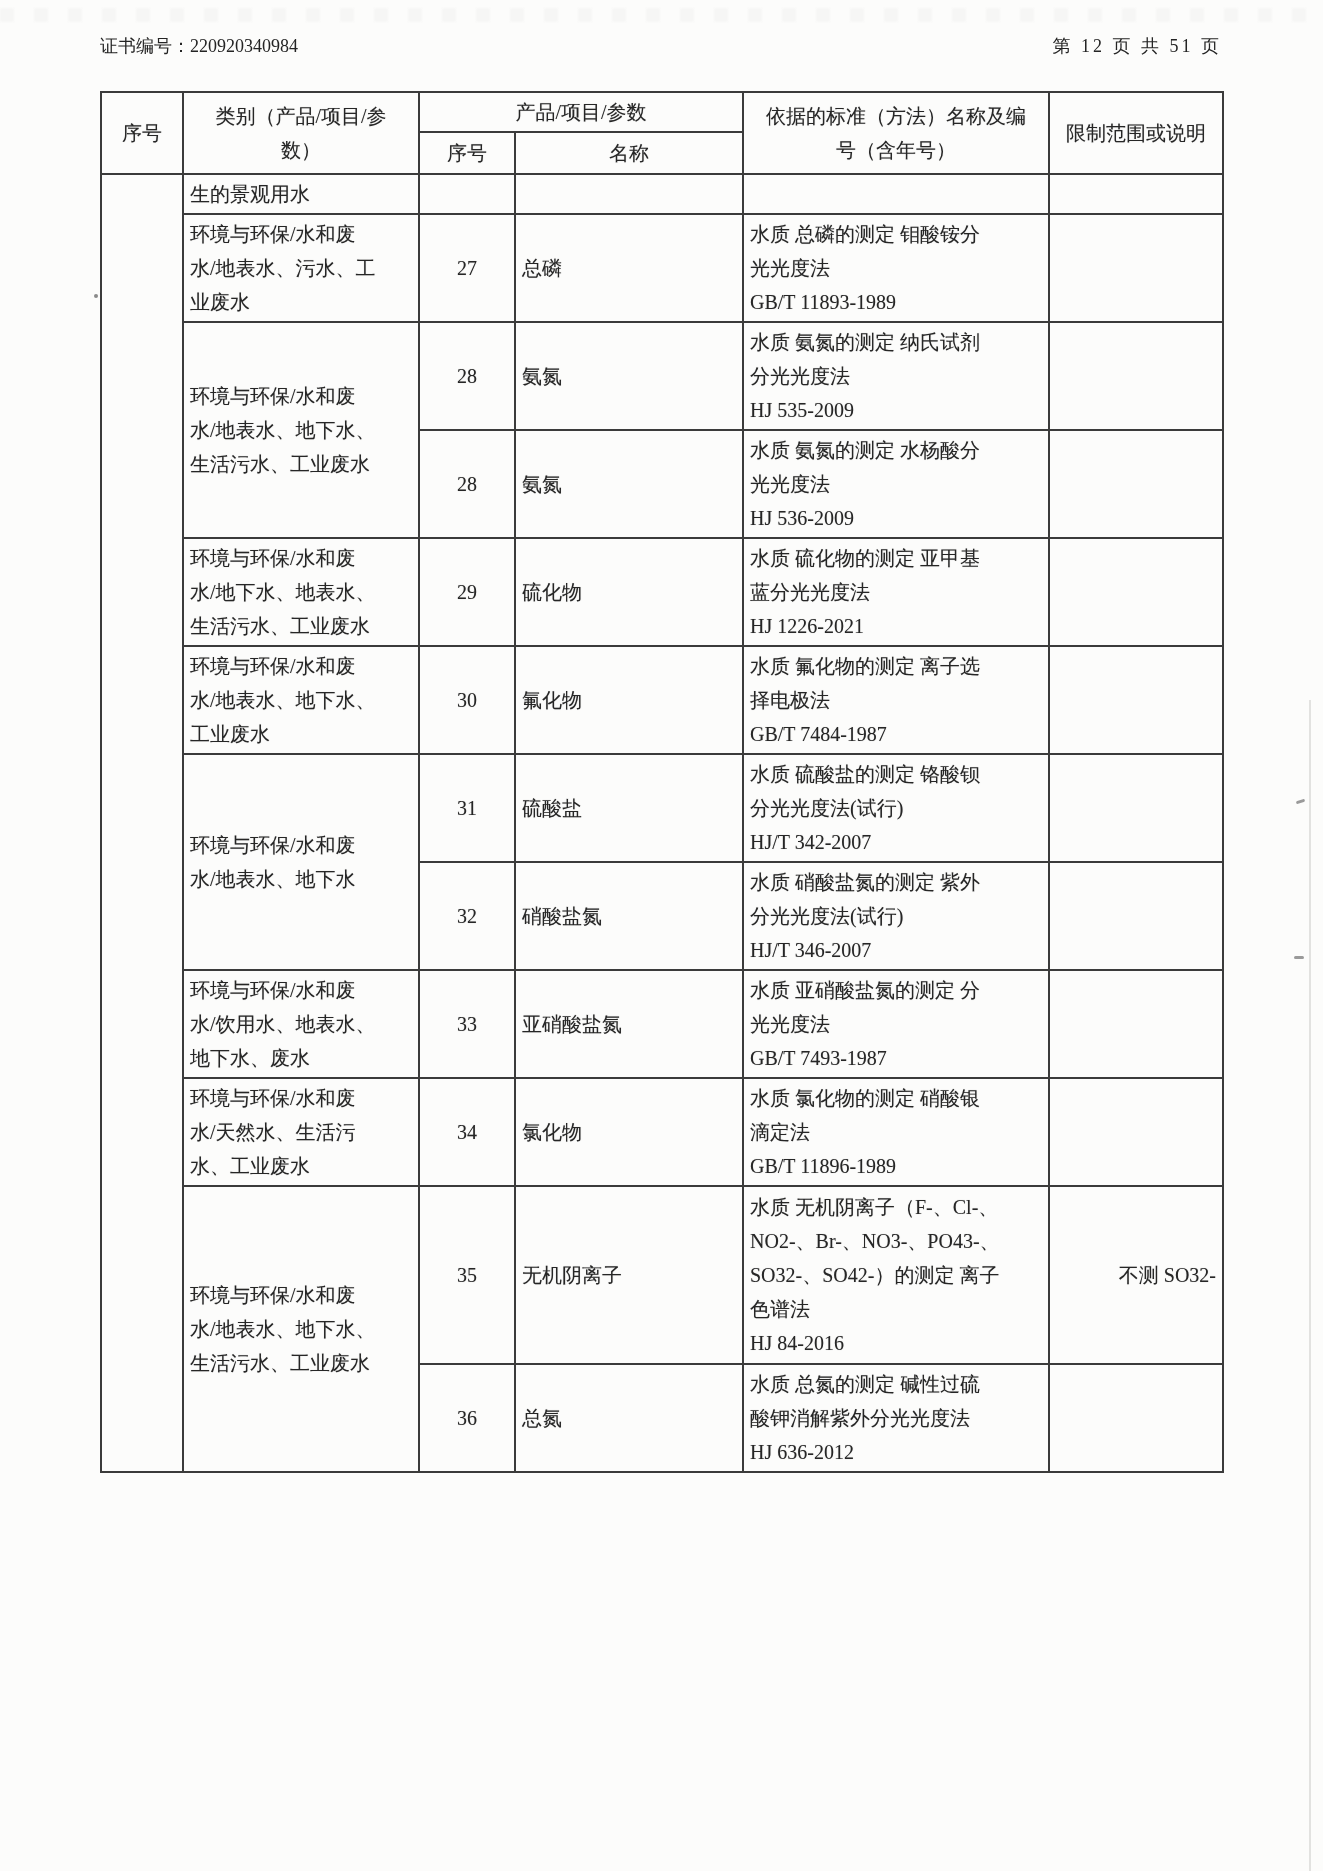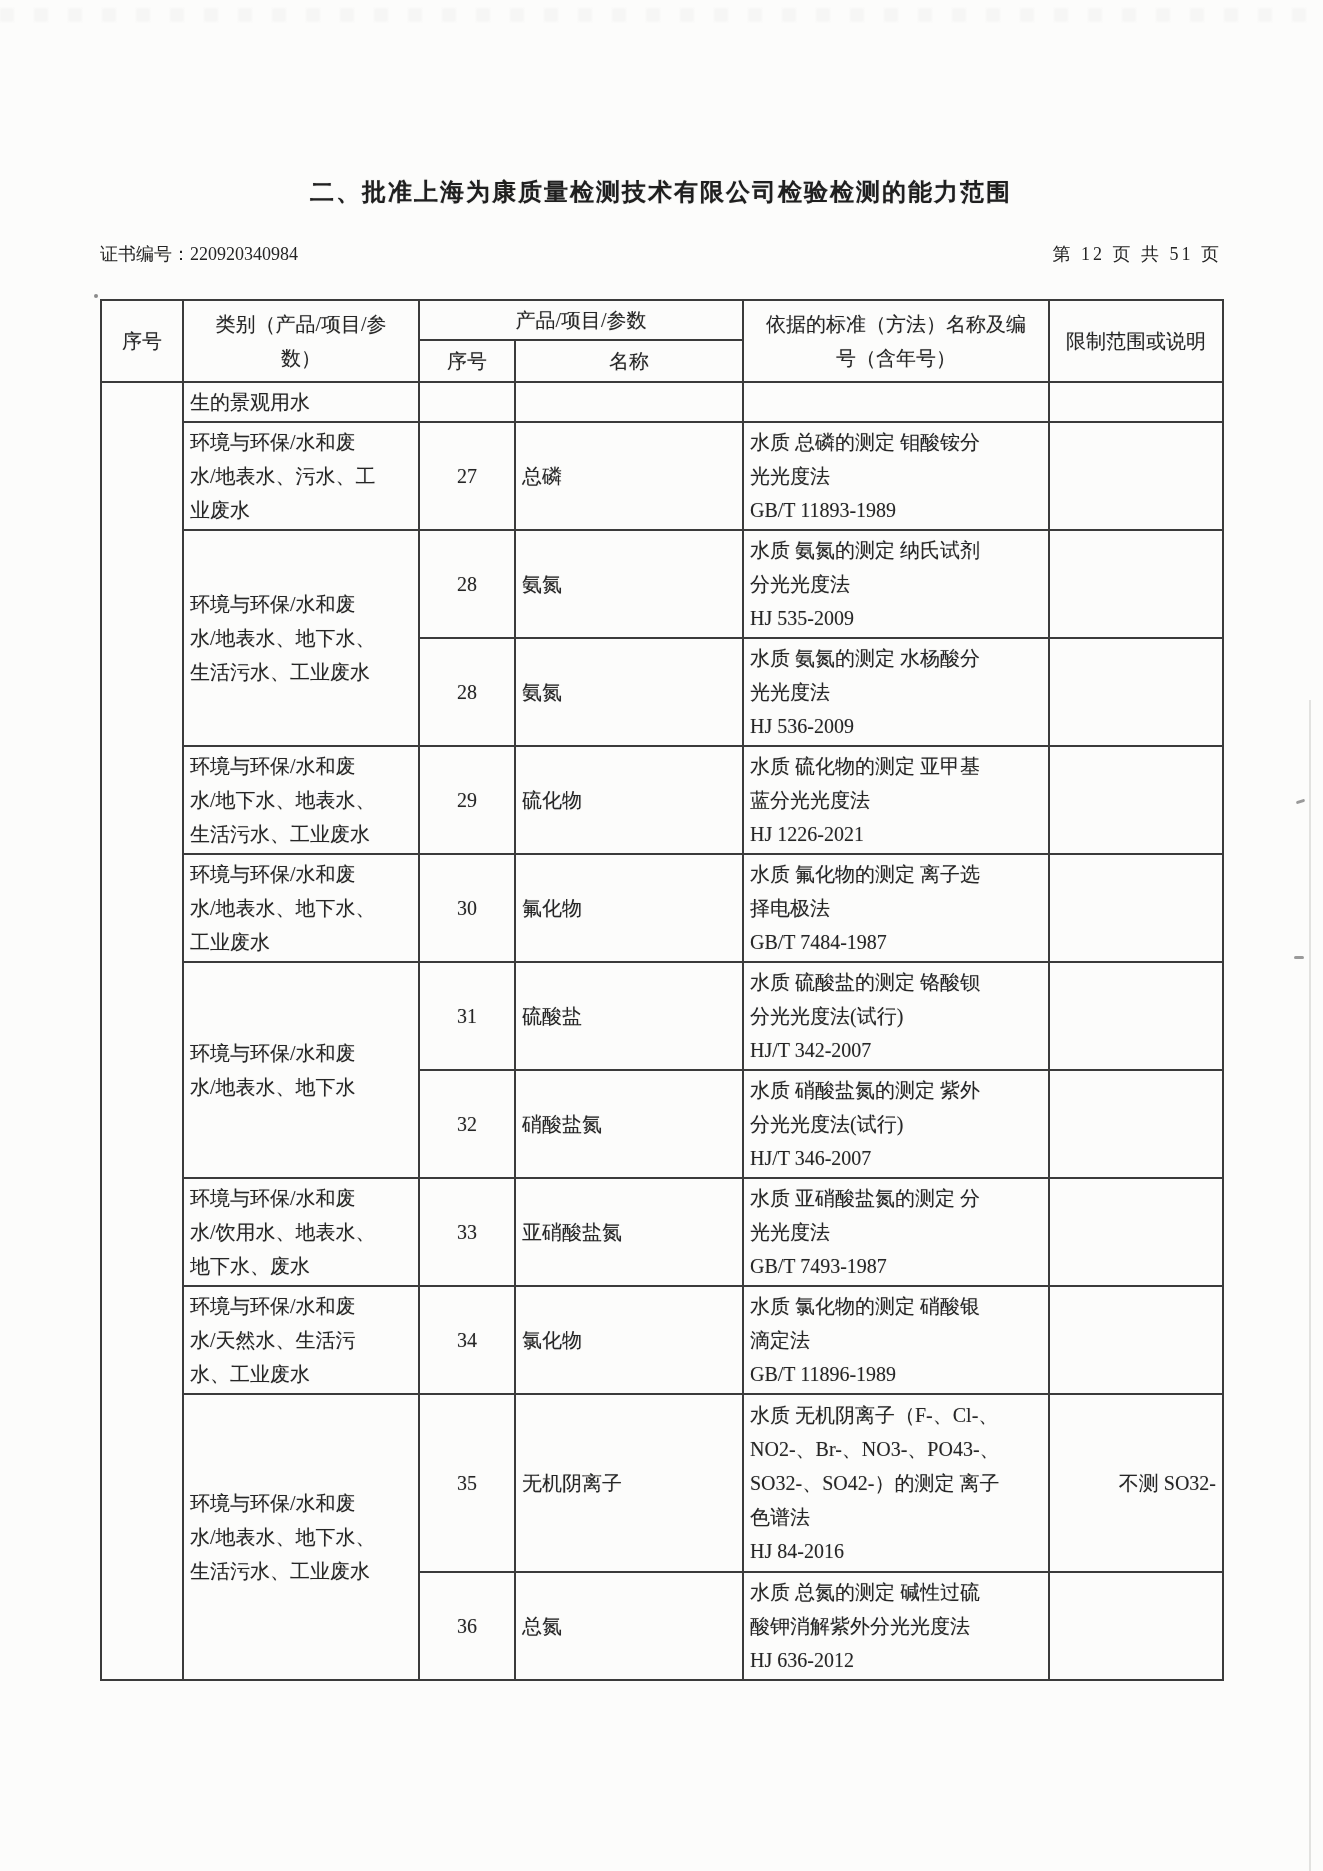--- a/index.html
+++ b/index.html
@@ -64,21 +64,20 @@
 
 <div class="page">
   <div class="scan-noise-top"></div>
   <div class="edge-shadow"></div>
   <div class="dot-artifact" style="left:94px;top:294px;width:4px;height:4px;"></div>
   <div class="dash-artifact" style="left:1296px;top:800px;width:9px;transform:rotate(-18deg);"></div>
   <div class="dash-artifact" style="left:1294px;top:956px;width:10px;"></div>
 
   <div class="content">
 
-    <div class="doc-title">二、批准上海为康质量检测技术有限公司检验检测的能力范围</div>
 
     <div class="meta-row">
       <span class="cert-no">证书编号：220920340984</span>
       <span class="page-info">第 12 页 共 51 页</span>
     </div>
 
 
     <table class="cap-table">
       <colgroup>
         <col style="width:82px">

